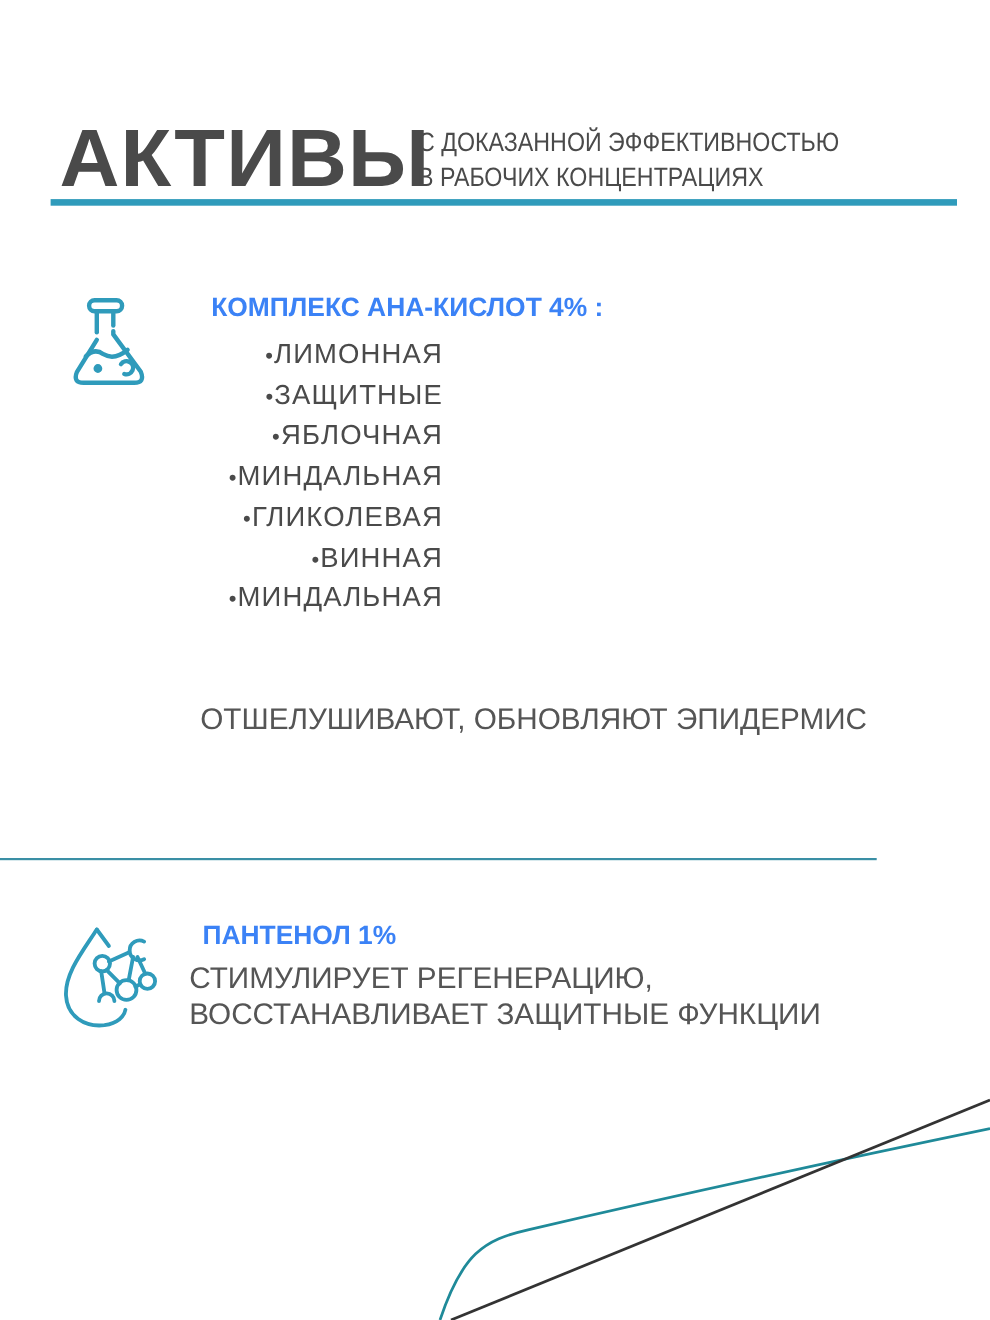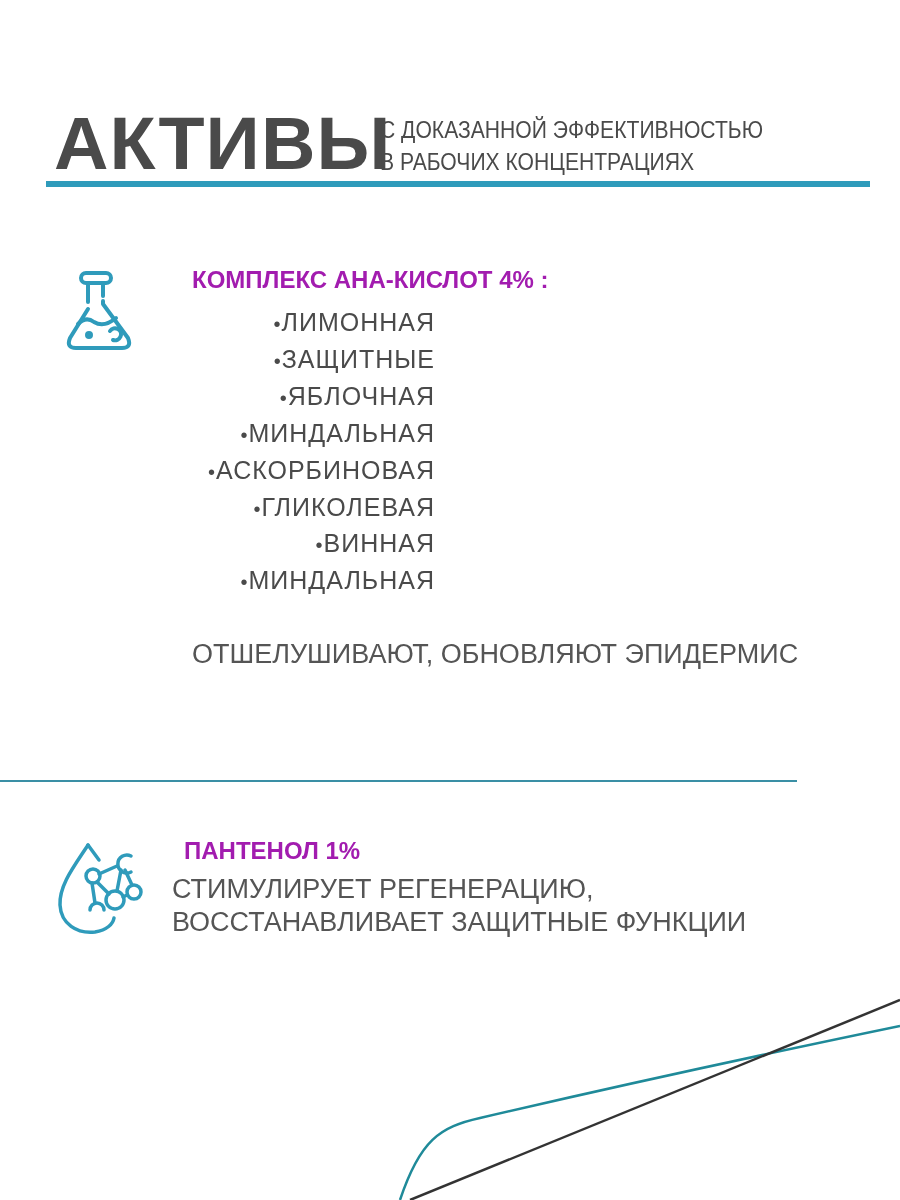--- a/index.html
+++ b/index.html
@@ -20,21 +20,21 @@
     transform: scaleX(0.88); transform-origin: left;
   }
   .subtitle div { white-space: nowrap; }
   .top-rule {
     position: absolute; left: 46px; top: 181px; width: 824px; height: 6px;
     background: #2f9bbb;
   }
   .icon { position: absolute; }
   .icon svg { display: block; }
   .section-heading {
-    position: absolute; font-weight: 700; font-size: 24px; color: #a21caf;
+    position: absolute; font-weight: 700; font-size: 24px; color: #3b82f6;
     white-space: nowrap;
   }
   .acid-list {
     position: absolute; left: 192px; top: 305px; margin: 0; padding: 0;
     list-style: none;
   }
   .acid-list li {
     font-size: 25px; line-height: 34.9px; color: #4a4a4a; letter-spacing: 1px;
     white-space: nowrap;
     text-align: right;
@@ -71,26 +71,25 @@
     <circle cx="27" cy="67" r="2" fill="#2f9bbb"></circle>
     <path d="M48 63 A6 6 0 1 1 51 72"></path>
   </svg>
 </div>
 <div class="section-heading" style="left:192px; top:266px;">КОМПЛЕКС АНА-КИСЛОТ 4% :</div>
 <ul class="acid-list">
   <li><span class="bullet">•</span><span>ЛИМОННАЯ</span></li>
   <li><span class="bullet">•</span><span>ЗАЩИТНЫЕ</span></li>
   <li><span class="bullet">•</span><span>ЯБЛОЧНАЯ</span></li>
   <li><span class="bullet">•</span><span>МИНДАЛЬНАЯ</span></li>
-  <li><span class="bullet">•</span><span>АСКОРБИНОВАЯ</span></li>
   <li><span class="bullet">•</span><span>ГЛИКОЛЕВАЯ</span></li>
   <li><span class="bullet">•</span><span>ВИННАЯ</span></li>
   <li><span class="bullet">•</span><span>МИНДАЛЬНАЯ</span></li>
 </ul>
-<div class="para" style="left:192px; top:638px;">
+<div class="para" style="left:182px; top:638px;">
   <div>ОТШЕЛУШИВАЮТ, ОБНОВЛЯЮТ ЭПИДЕРМИС</div>
 </div>
 
 <div class="mid-rule"></div>
 
 <div class="icon" style="left:55px; top:840px;">
   <svg width="90" height="96" viewBox="0 0 90 96" fill="none" stroke="#2f9bbb" stroke-width="3.5" stroke-linecap="round" stroke-linejoin="round">
     <path d="M33 5 L44 20"></path>
     <path d="M33 5 C20 25 4 45 5 65 C6 84 22 94 40 92 C52 90 58 84 59 78"></path>
     <path d="M76 16 A9 9 0 1 0 76 32"></path>

